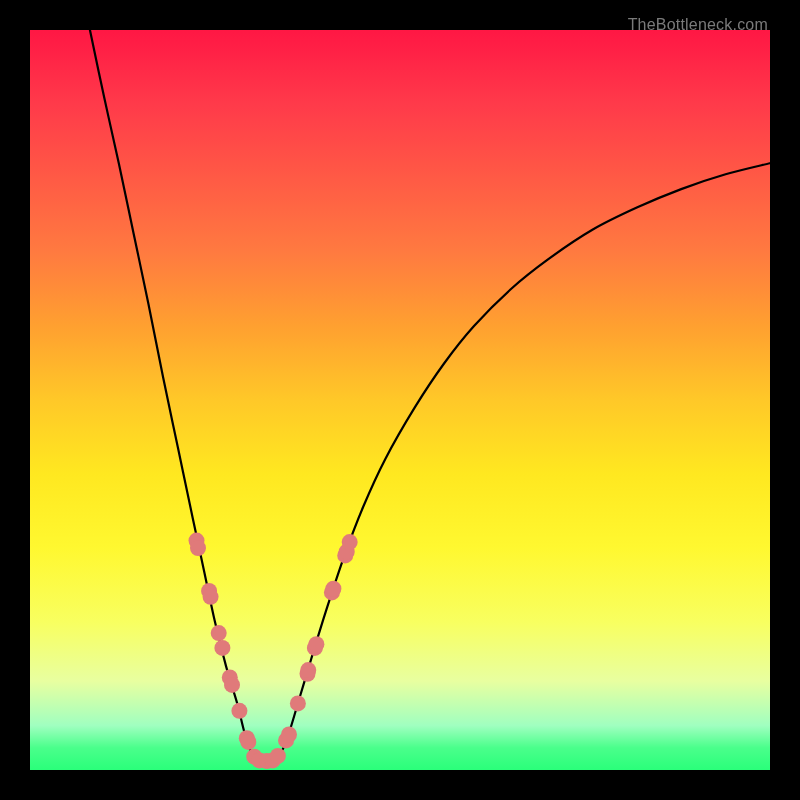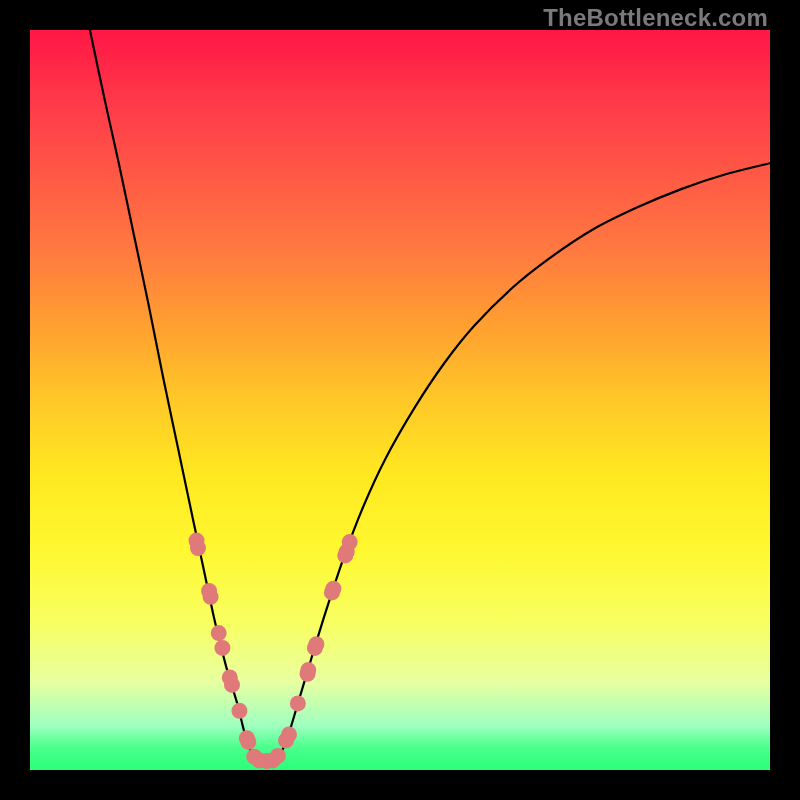--- a/index.html
+++ b/index.html
@@ -21,25 +21,25 @@
         #ffe820 60%,
         #fff830 70%,
         #f8ff60 80%,
         #e8ffa0 88%,
         #a0ffc0 94%,
         #4aff8b 97%,
         #2aff7a 100%);
     }
     .watermark {
       position: absolute;
-      top: 4px;
+      top: 16px;
       right: 32px;
       font-family: Arial, Helvetica, sans-serif;
-      font-size: 24px;
-      font-weight: 700;
+      font-size: 16px;
+      font-weight: 400;
       color: #7a7a7a;
       letter-spacing: 0.2px;
     }
     svg.curve {
       position: absolute;
       left: 0;
       top: 0;
       width: 740px;
       height: 740px;
     }

